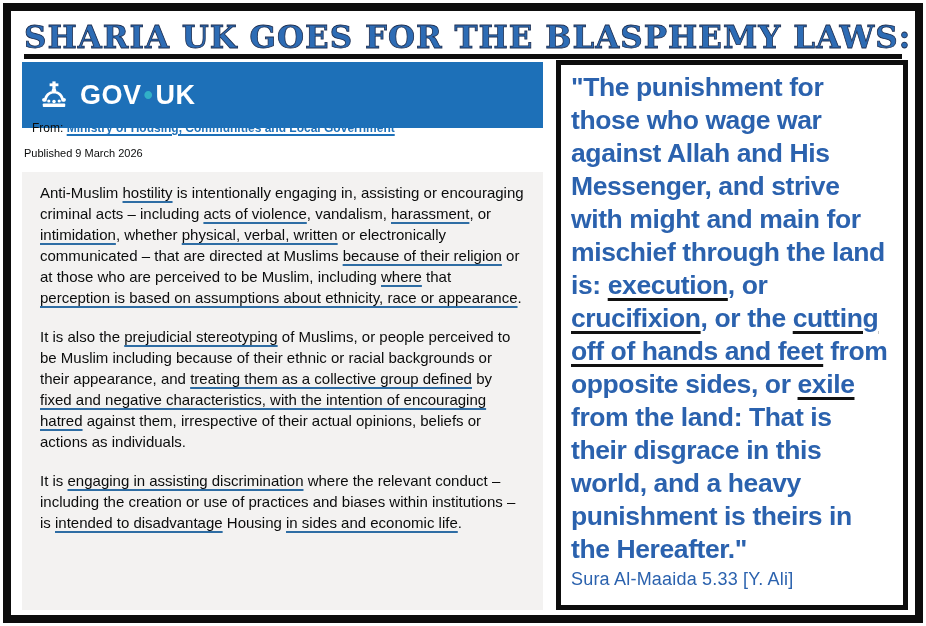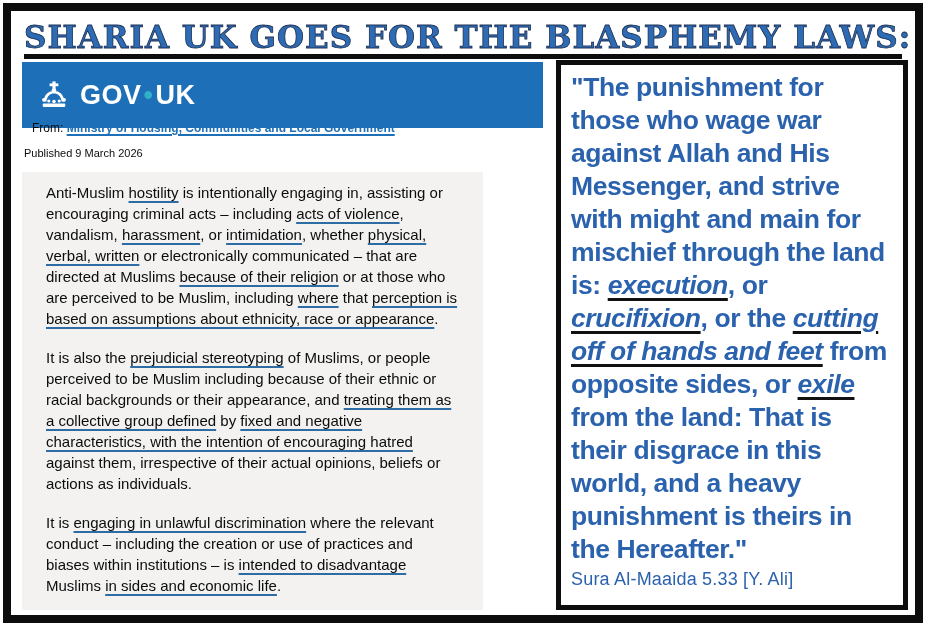--- a/index.html
+++ b/index.html
@@ -74,24 +74,24 @@
   }
   .published-line {
     position: absolute;
     left: 24px; top: 147px;
     font-size: 11px;
     color: var(--text-black, #0b0c0c);
   }
   .doc-body {
     position: absolute;
     left: 22px; top: 172px;
-    width: 461px; height: 438px;
+    width: 521px; height: 438px;
     background: var(--panel-grey, #f3f2f1);
     box-sizing: border-box;
-    padding: 10px 24px;
+    padding: 10px 18px;
   }
   .doc-body p {
     margin: 0 0 18px 0;
     font-size: 15px;
     line-height: 21px;
     color: var(--text-black, #0b0c0c);
   }
   .doc-body p:last-child { margin-bottom: 0; }
   .doc-body .u {
     text-decoration: underline;
@@ -114,21 +114,20 @@
     font-size: 26.5px;
     line-height: 33px;
     letter-spacing: -0.4px;
     color: var(--quote-blue, #2b62ae);
   }
   .quote-text .u {
     text-decoration: underline;
     text-decoration-color: #111111;
     text-decoration-thickness: 3px;
     text-underline-offset: 4px;
-    font-style: italic;
   }
   .quote-attribution {
     margin-top: 3px;
     font-size: 18px;
     letter-spacing: 0.2px;
     color: var(--quote-blue, #2b62ae);
   }
   .crown-icon-box { display: flex; align-items: center; }
 </style>
 </head>
@@ -165,19 +164,19 @@
 <div class="from-line">
   <span>From:</span>
   <a>Ministry of Housing, Communities and Local Government</a>
 </div>
 
 <div class="published-line">Published 9 March 2026</div>
 
 <div class="doc-body">
   <p><span>Anti-Muslim </span><span class="u">hostility</span><span> is intentionally engaging in, assisting or encouraging criminal acts – including </span><span class="u">acts of violence</span><span>, vandalism, </span><span class="u">harassment</span><span>, or </span><span class="u">intimidation</span><span>, whether </span><span class="u">physical, verbal, written</span><span> or electronically communicated – that are directed at Muslims </span><span class="u">because of their religion</span><span> or at those who are perceived to be Muslim, including </span><span class="u">where</span><span> that </span><span class="u">perception is based on assumptions about ethnicity, race or appearance</span><span>.</span></p>
   <p><span>It is also the </span><span class="u">prejudicial stereotyping</span><span> of Muslims, or people perceived to be Muslim including because of their ethnic or racial backgrounds or their appearance, and </span><span class="u">treating them as a collective group defined</span><span> by </span><span class="u">fixed and negative characteristics, with the intention of encouraging hatred</span><span> against them, irrespective of their actual opinions, beliefs or actions as individuals.</span></p>
-  <p><span>It is </span><span class="u">engaging in unlawful discrimination</span><span> where the relevant conduct – including the creation or use of practices and biases within institutions – is </span><span class="u">intended to disadvantage</span><span> Muslims </span><span class="u">in sides and economic life</span><span>.</span></p>
+  <p><span>It is </span><span class="u">engaging in assisting discrimination</span><span> where the relevant conduct – including the creation or use of practices and biases within institutions – is </span><span class="u">intended to disadvantage</span><span> Housing </span><span class="u">in sides and economic life</span><span>.</span></p>
 </div>
 
 <div class="quote-panel">
   <div class="quote-text"><span>"The punishment for those who wage war against Allah and His Messenger, and strive with might and main for mischief through the land is: </span><span class="u">execution</span><span>, or </span><span class="u">crucifixion</span><span>, or the </span><span class="u">cutting off of hands and feet</span><span> from opposite sides, or </span><span class="u">exile</span><span> from the land: That is their disgrace in this world, and a heavy punishment is theirs in the Hereafter."</span></div>
   <div class="quote-attribution">Sura Al-Maaida 5.33 [Y. Ali]</div>
 </div>
 
 </body></html>

